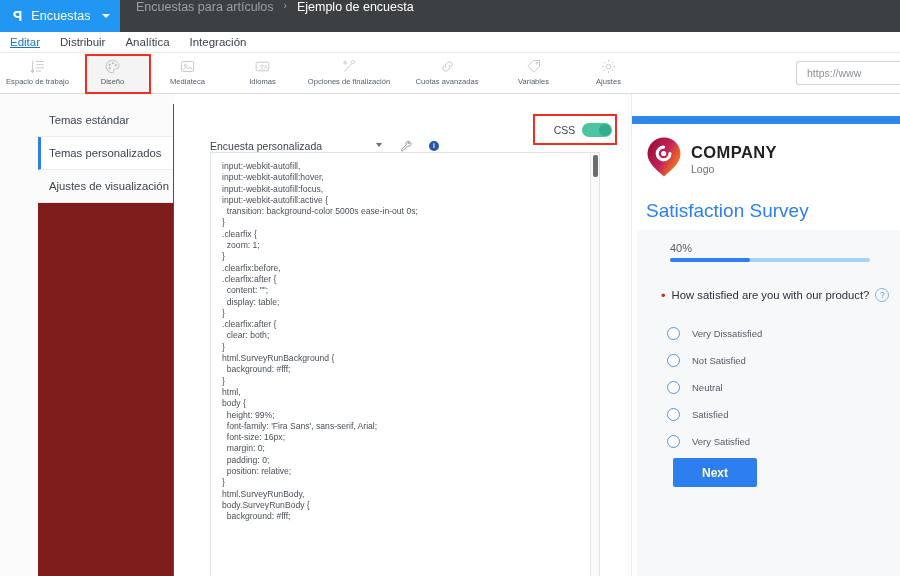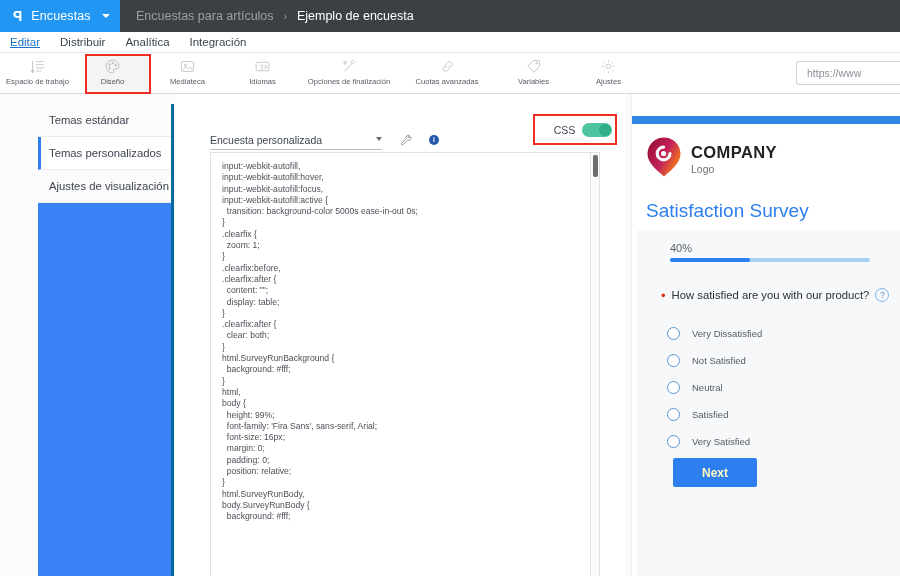--- a/index.html
+++ b/index.html
@@ -39,21 +39,21 @@
     letter-spacing: .1px;
   }
   .brand-caret {
     width: 0; height: 0;
     border-left: 4px solid transparent;
     border-right: 4px solid transparent;
     border-top: 4px solid #ffffff;
     margin-left: 2px;
   }
   .crumbs {
-    display: flex; align-items: center;
+    display: flex; align-items: flex-start;
     gap: 10px;
     padding-left: 16px;
     height: 32px;
   }
   .crumb-muted { color: #9aa0a6; font-size: 12.5px; }
   .crumb-sep { color: #9aa0a6; font-size: 10px; }
   .crumb-active { color: #ffffff; font-size: 12.5px; }
 
   
   .menubar {
@@ -112,22 +112,22 @@
   .body-area {
     position: absolute; left: 0; top: 94px;
     width: 900px; height: 482px;
     background: #fbfbfb;
   }
 
   
   .rail {
     position: absolute; left: 38px; top: 10px;
     width: 136px; height: 472px;
-    background: #3b82f6;
-    border-right: 3px solid #0369a1;
+    background: #7f1d1d;
+    border-right: 1px solid #0369a1;
   }
   .rail-item {
     height: 33px;
     display: flex; align-items: center;
     padding-left: 11px;
     font-size: 11.3px; color: #3d4450;
     border-bottom: 1px solid #ececec;
     background: #fbfbfb;
   }
   .rail-item.selected {
@@ -136,21 +136,21 @@
     padding-left: 8px;
   }
 
   
   .editor {
     position: absolute; left: 175px; top: 0;
     width: 450px; height: 482px;
     background: #ffffff;
   }
   .editor-toolbar {
-    position: absolute; left: 0; top: 32px;
+    position: absolute; left: 0; top: 38px;
     width: 450px; height: 28px;
     display: flex; align-items: center;
   }
   .theme-select {
     margin-left: 35px;
     width: 172px; height: 20px;
     border-bottom: 1px solid #b9bdc4;
     display: flex; align-items: center; justify-content: space-between;
     font-size: 10.5px; color: #3d4450;
   }

